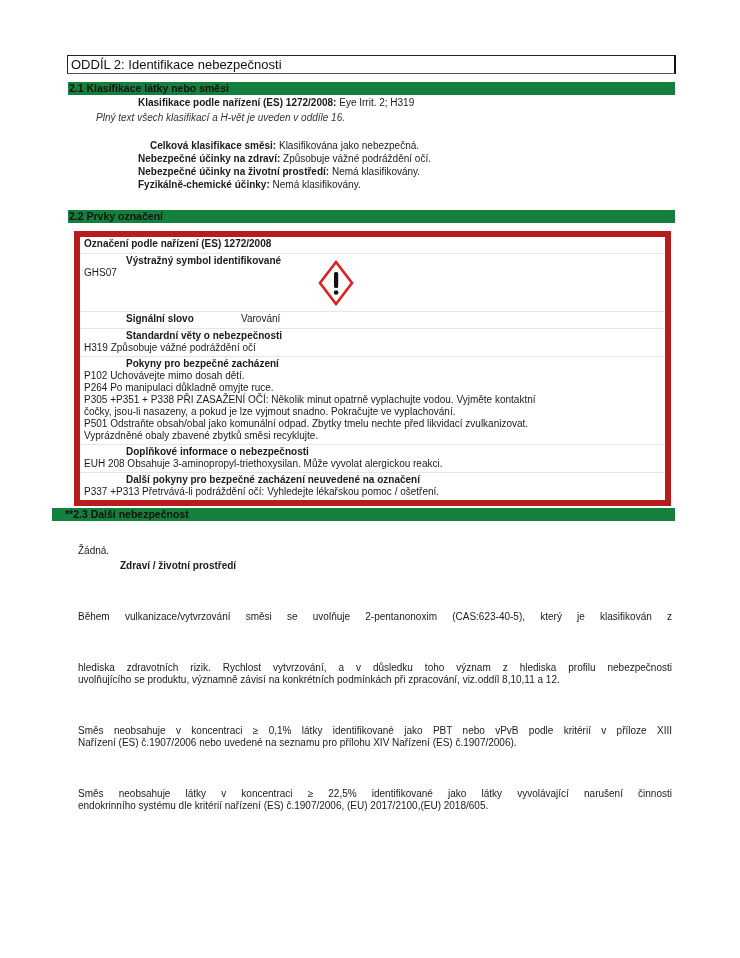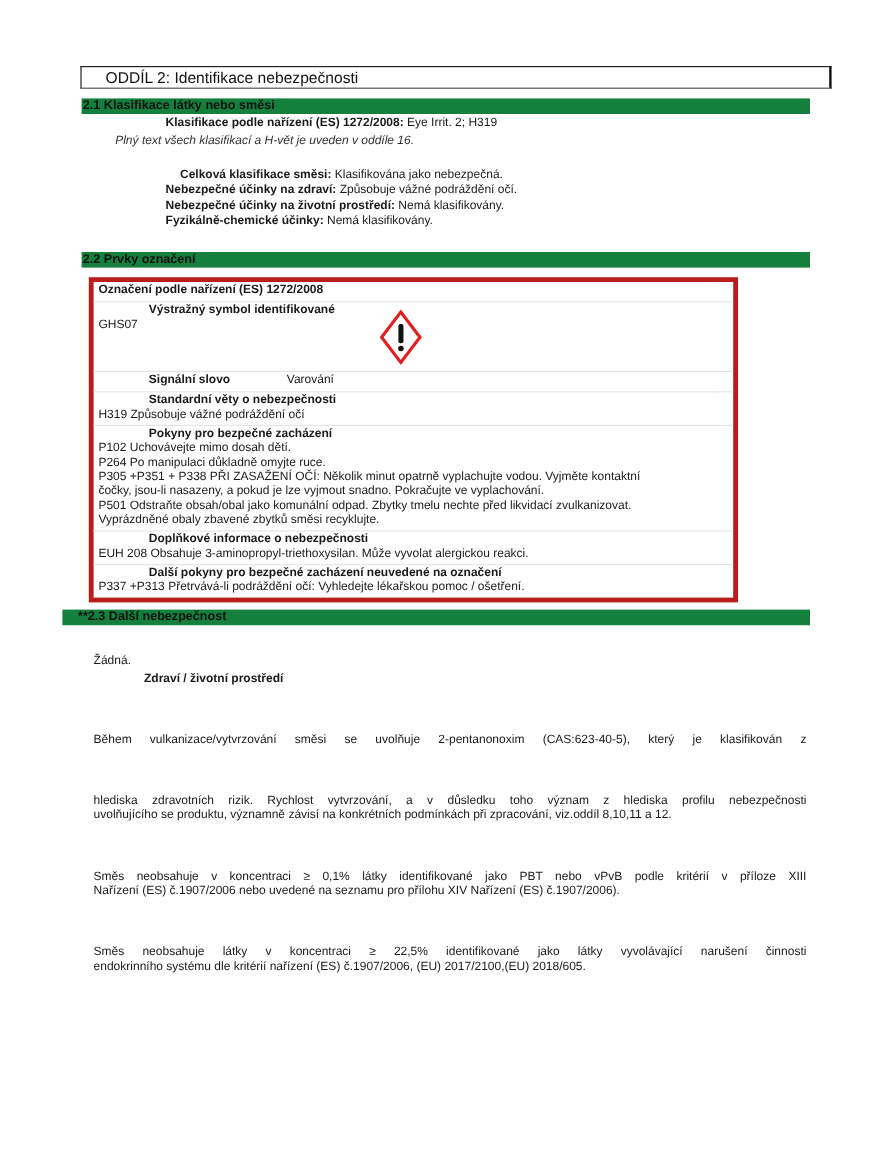--- a/index.html
+++ b/index.html
@@ -1,29 +1,29 @@
 <!DOCTYPE html>
 <html><head>
   <meta charset="utf-8">
   <style>
     html, body { margin: 0; padding: 0; background: #ffffff; }
     body { width: 740px; height: 958px; position: relative; overflow: hidden;
            font-family: "Liberation Sans", sans-serif; color: #1a1a1a; }
     .abs { position: absolute; }
     .section-title { left: 67px; top: 55px; width: 603px; height: 17px;
       border: 1px solid #222; border-right: 2px solid #111; border-bottom: 1px solid #555;
-      font-size: 13px; line-height: 17px; padding-left: 20px; box-sizing: content-box; color:#111; }
+      font-size: 13px; line-height: 17px; padding-left: 3px; box-sizing: content-box; color:#111; }
     .band { background: #15803d; height: 13px; font-size: 10.5px; font-weight: bold; line-height: 13px; color:#111; }
     .b21 { left: 68px; top: 82px; width: 606px; padding-left: 1px; }
     .b22 { left: 68px; top: 210px; width: 606px; padding-left: 1px; }
     .b23 { left: 52px; top: 508px; width: 610px; padding-left: 13px; }
     .line { font-size: 10px; line-height: 12px; white-space: nowrap; }
     .bold { font-weight: bold; padding-left: 42px; }
     .it { font-style: italic; color:#333; }
-    .tbl { left: 74px; width: 541px; border: 4px solid #b91c1c; box-sizing: border-box; }
+    .tbl { left: 74px; width: 597px; border: 6px solid #b91c1c; box-sizing: border-box; }
     .row { border-bottom: 1px solid #e6e6e6; padding: 1px 4px 2px 4px; font-size: 10px; line-height: 12px; position: relative; }
     .row:last-child { border-bottom: none; }
     .txt { font-size: 10px; line-height: 12px; }
     .just-full { text-align: justify; text-align-last: justify; margin-top: 39px; }
     .pict { position: absolute; left: 238px; top: 6px; width: 36px; height: 46px; }
   </style>
 </head>
 <body>
 
 <div class="abs section-title">ODDÍL 2: Identifikace nebezpečnosti</div>

